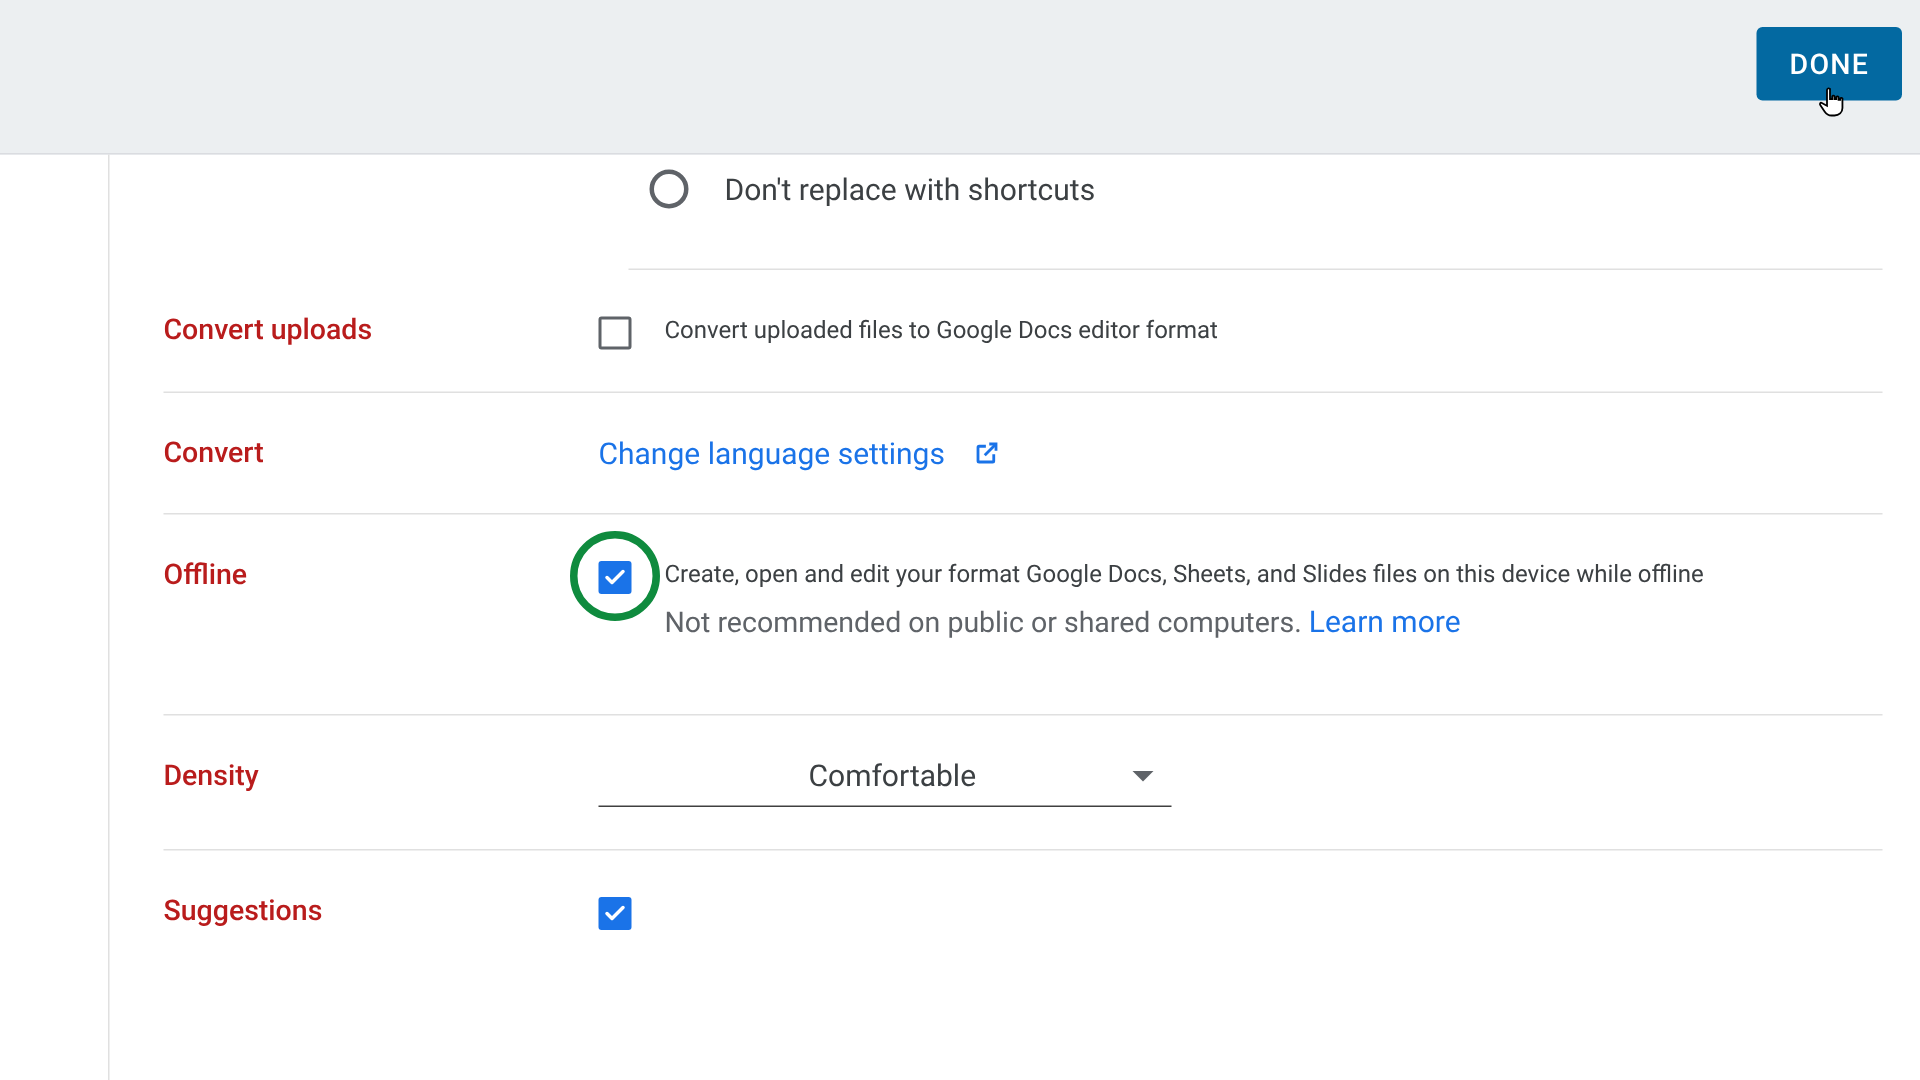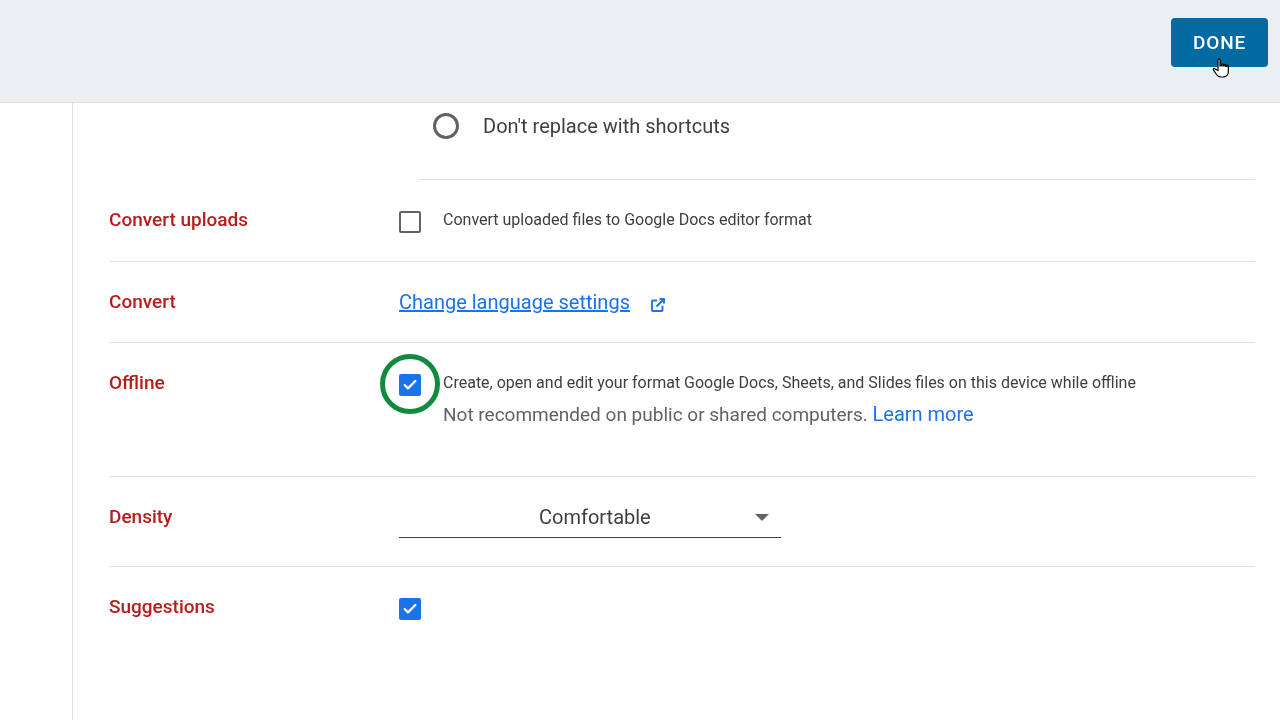--- a/index.html
+++ b/index.html
@@ -129,23 +129,22 @@
       color: #5f6368;
       margin-top: 6px;
     }
     .link-text {
       color: #1a73e8;
       cursor: pointer;
       font-size: 20px;
     }
     .link-with-icon {
       display: inline-flex;
-      align-items: flex-end;
+      align-items: center;
       gap: 19px;
-      text-decoration: underline;
     }
     .external-icon {
       width: 18px;
       height: 18px;
       display: inline-flex;
     }
     .dropdown {
       display: flex;
       align-items: center;
       justify-content: space-between;

